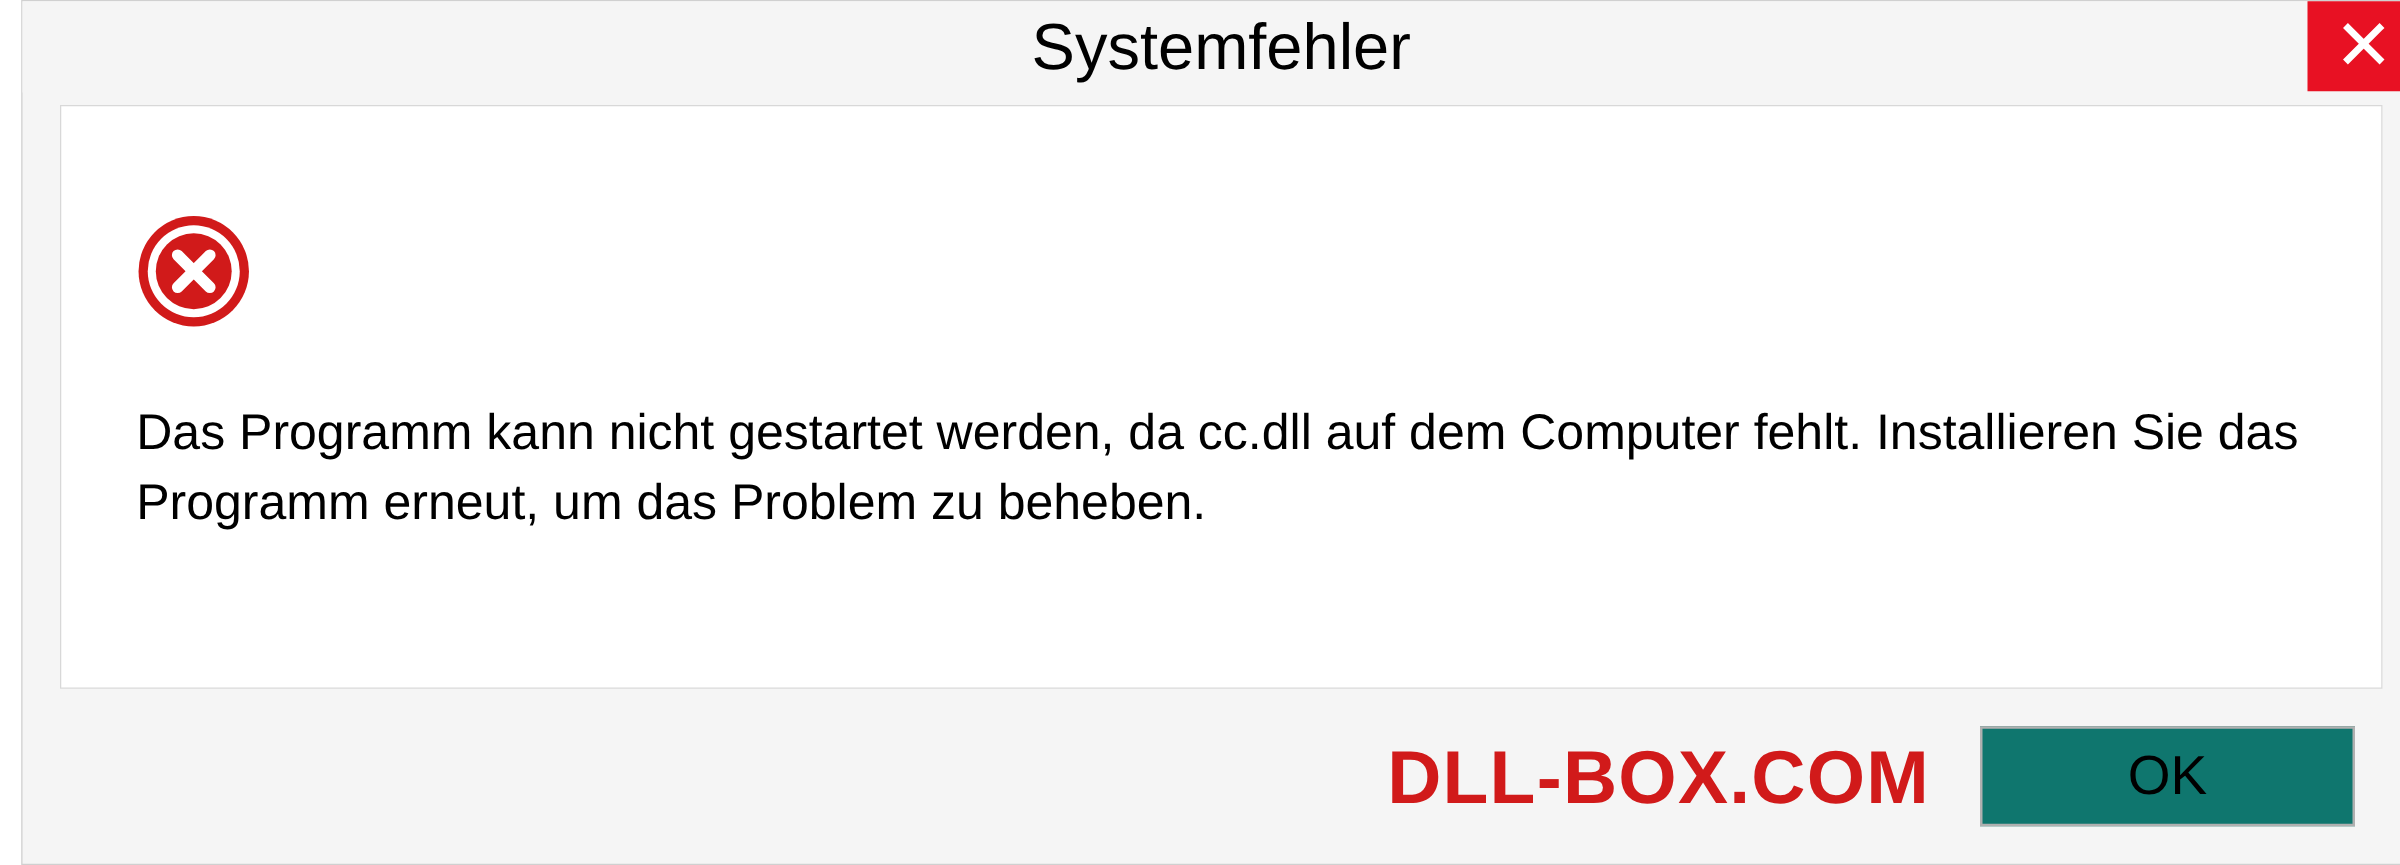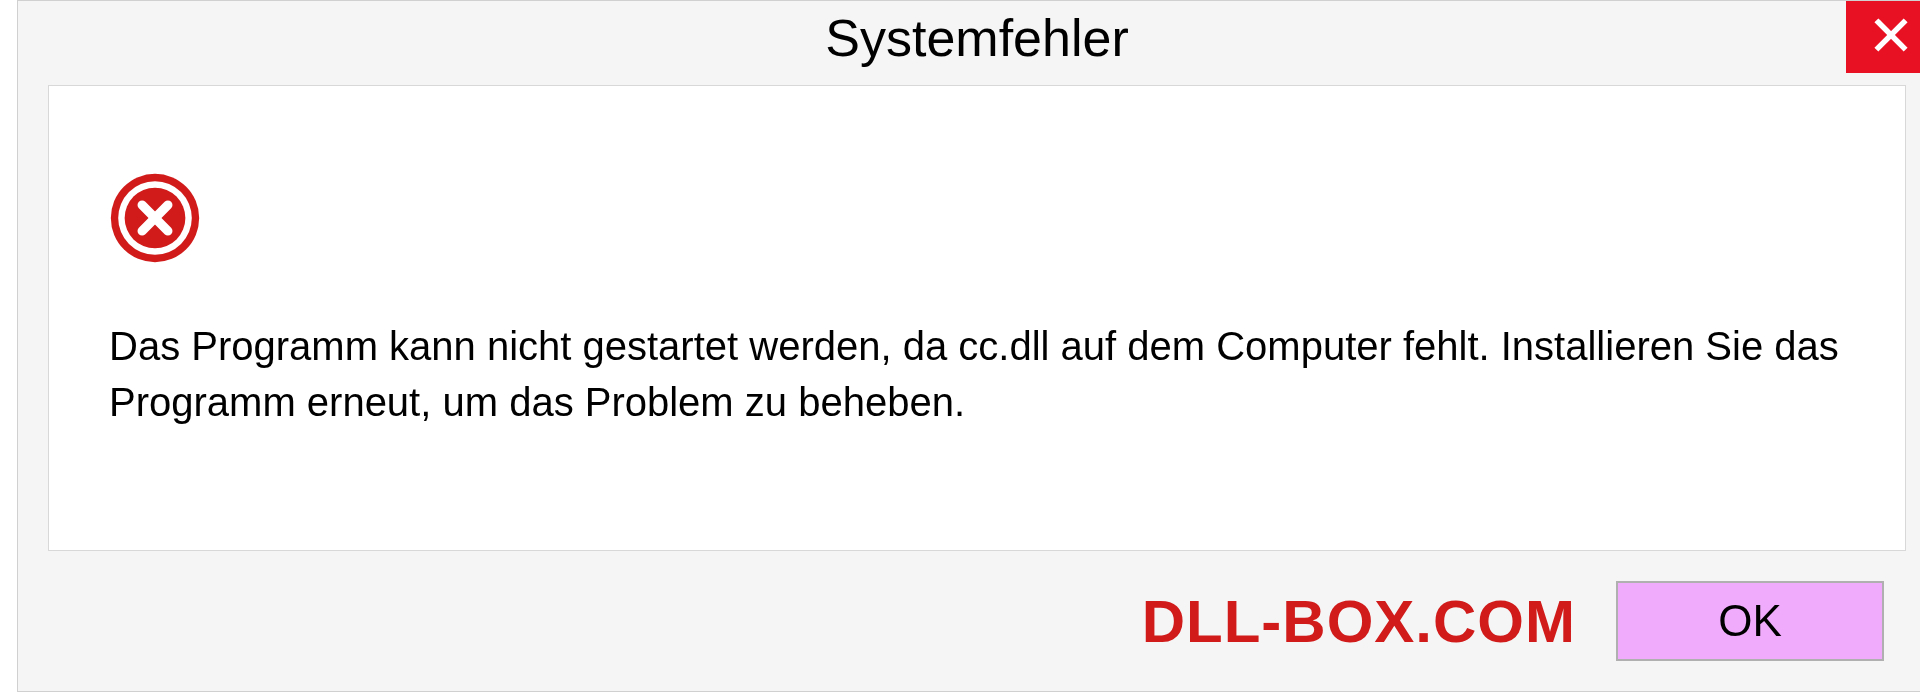--- a/index.html
+++ b/index.html
@@ -86,23 +86,23 @@
       margin-top: auto;
     }
     .watermark {
       font-size: 60px;
       font-weight: 800;
       color: #d11a1a;
       letter-spacing: 1px;
       font-family: Arial, sans-serif;
     }
     .ok-button {
-      width: 268px;
+      width: 300px;
       height: 80px;
-      background: #f0abfc;
+      background: #0f766e;
       border: 2px solid #b0b0b0;
       font-size: 44px;
       color: #000000;
       display: flex;
       align-items: center;
       justify-content: center;
       cursor: pointer;
       font-family: "Segoe UI", Arial, sans-serif;
     }
   </style>

